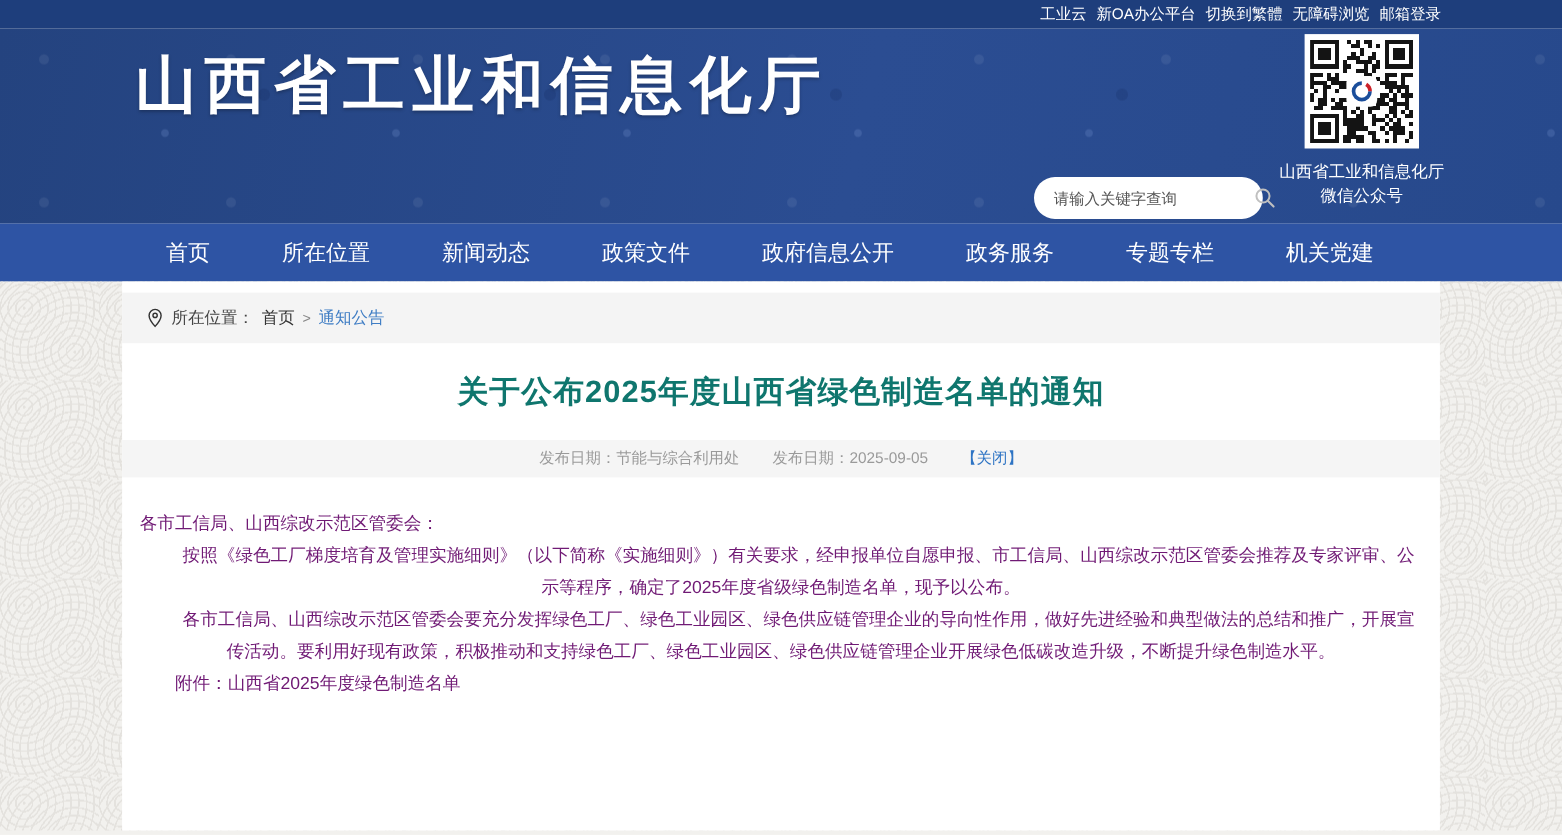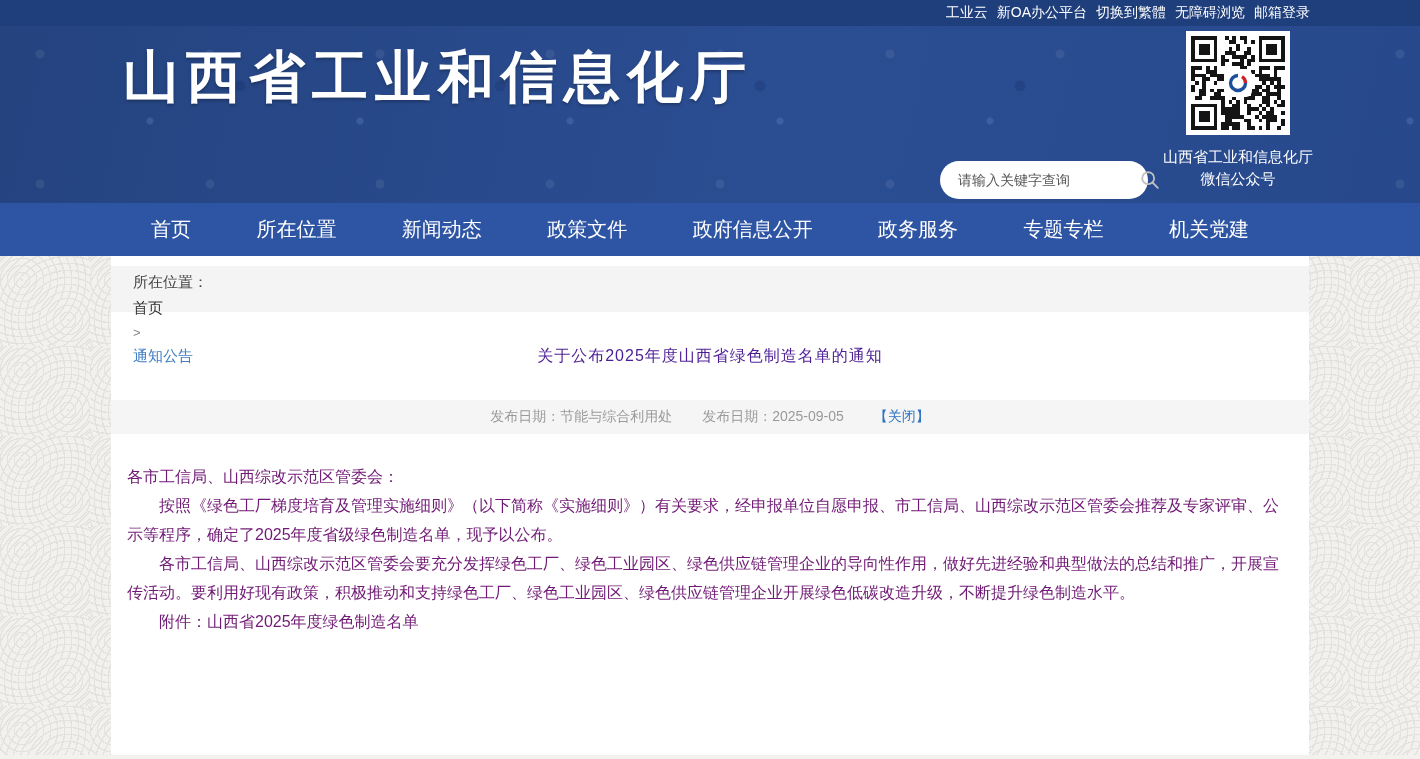--- a/index.html
+++ b/index.html
@@ -76,42 +76,42 @@
     height:499px;
     background-color:#f2f1ee;
     background-image:
       repeating-radial-gradient(circle at 22px 24px, #e4e2de 0 1.4px, transparent 1.4px 7px),
       repeating-radial-gradient(circle at 68px 64px, #e4e2de 0 1.4px, transparent 1.4px 7px);
     background-size:90px 90px;
   }
   .content { width:1198px; height:100%; margin:0 auto; background:#ffffff; padding-top:10px; }
 
   .breadcrumb {
-    height:46px; background:#f4f4f4; display:flex; align-items:flex-start;
-    padding-left:22px; font-size:15px; color:#444; gap:7px;flex-direction:column;
+    height:46px; background:#f4f4f4; display:flex; align-items:center;
+    padding-left:22px; font-size:15px; color:#444; gap:7px;
   }
   .breadcrumb .pin { width:16px; height:18px; }
   .breadcrumb a { text-decoration:none; }
   .crumb-home { color:#333; }
   .crumb-sep { color:#888; font-size:13px; }
   .crumb-current { color:#3f7dc4; }
 
   .title-band { height:88px; display:flex; align-items:center; justify-content:center; }
-  .article-title { font-size:16px; font-weight:normal; color:#4c1d95; letter-spacing:1px; }
+  .article-title { font-size:28px; font-weight:bold; color:#0f766e; letter-spacing:1px; }
 
   .meta-band {
     height:34px; background:#f5f5f5;
     display:flex; align-items:center; justify-content:center; gap:30px;
     font-size:14px; color:#9a9a9a;
   }
   .meta-band .close-link { color:#2e74c4; text-decoration:none; }
 
   .body-text { padding:28px 16px 0 16px; font-size:16px; line-height:29px; color:#701a75; }
   .body-text p { margin:0; }
-  .body-text p.indent { text-indent:2em; }
+  .body-text p.indent { text-indent:2em;text-align:center; }
   .attachment { margin-top:29px; text-indent:2em; }
 </style>
 </head>
 <body>
 
 <div class="page">
 
   <div class="topbar">
     <a href="#">工业云</a>
     <a href="#">新OA办公平台</a>

